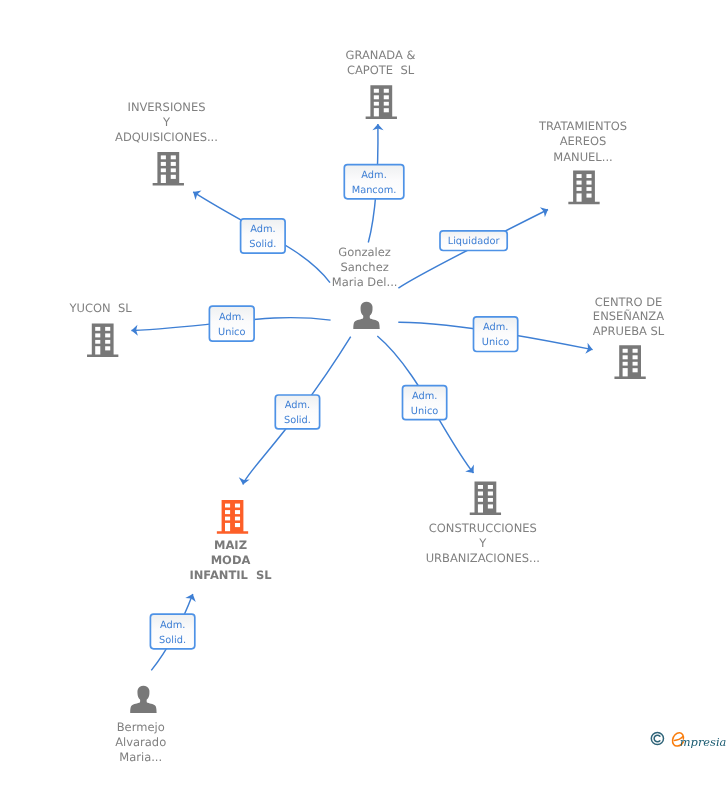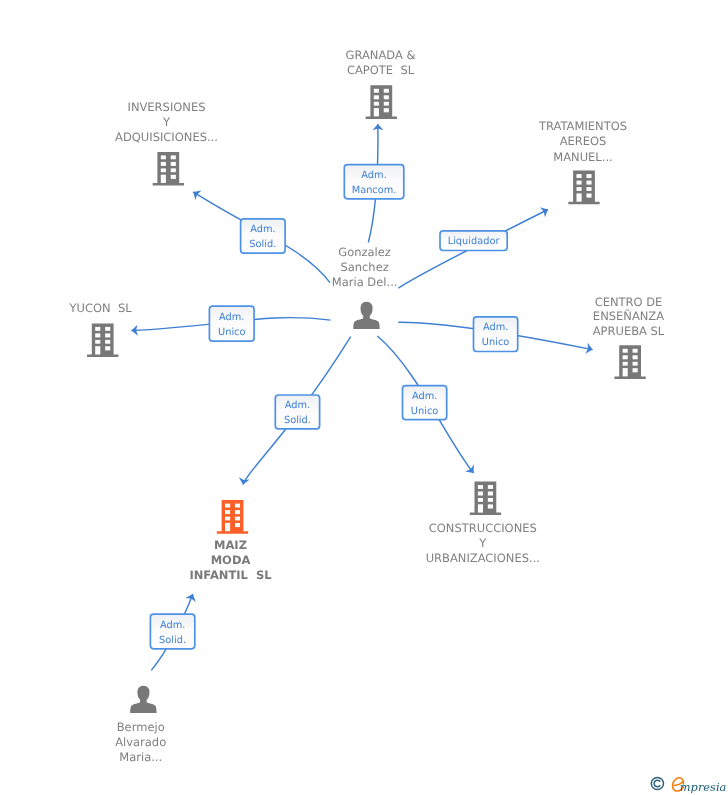--- a/index.html
+++ b/index.html
@@ -7,21 +7,21 @@
   #stage{position:relative;width:728px;height:795px;background:#fff;-webkit-font-smoothing:antialiased;}
   svg.graph{position:absolute;left:0;top:0;width:728px;height:795px;shape-rendering:geometricPrecision;text-rendering:geometricPrecision;}
   .edge-path{fill:none;stroke:#3e7fd4;stroke-width:1.45;}
   .arrow-head{fill:#3e7fd4;}
   .elabel-box{fill:url(#boxgrad);stroke:#4e92e6;stroke-width:1.7;}
   .elabel-text{fill:#3e7fd4;font-family:"DejaVu Sans",sans-serif;font-size:9.8px;text-anchor:middle;white-space:pre;}
   .node-label{fill:#808080;font-family:"DejaVu Sans",sans-serif;font-size:11.5px;text-anchor:middle;white-space:pre;}
   .node-label.bold{font-weight:bold;fill:#7a7a7a;}
   .ico{fill:#787878;}
   .ico.focus{fill:#fd5f28;}
-  .footer{position:absolute;left:650px;top:774px;width:78px;height:22px;}
+  .footer{position:absolute;left:650px;top:729px;width:78px;height:22px;}
   .brand-rest{fill:#1b5c72;font-family:"DejaVu Serif",serif;font-style:italic;font-size:11.4px;}
 </style>
 </head>
 <body>
 
 <div id="stage">
   <svg class="graph" id="graph" viewBox="0 0 728 795">
       <g>
         <g>
           <path d="M 368.3,242.5 Q 378.8,202.7 377.9,123.9" class="edge-path"></path>

